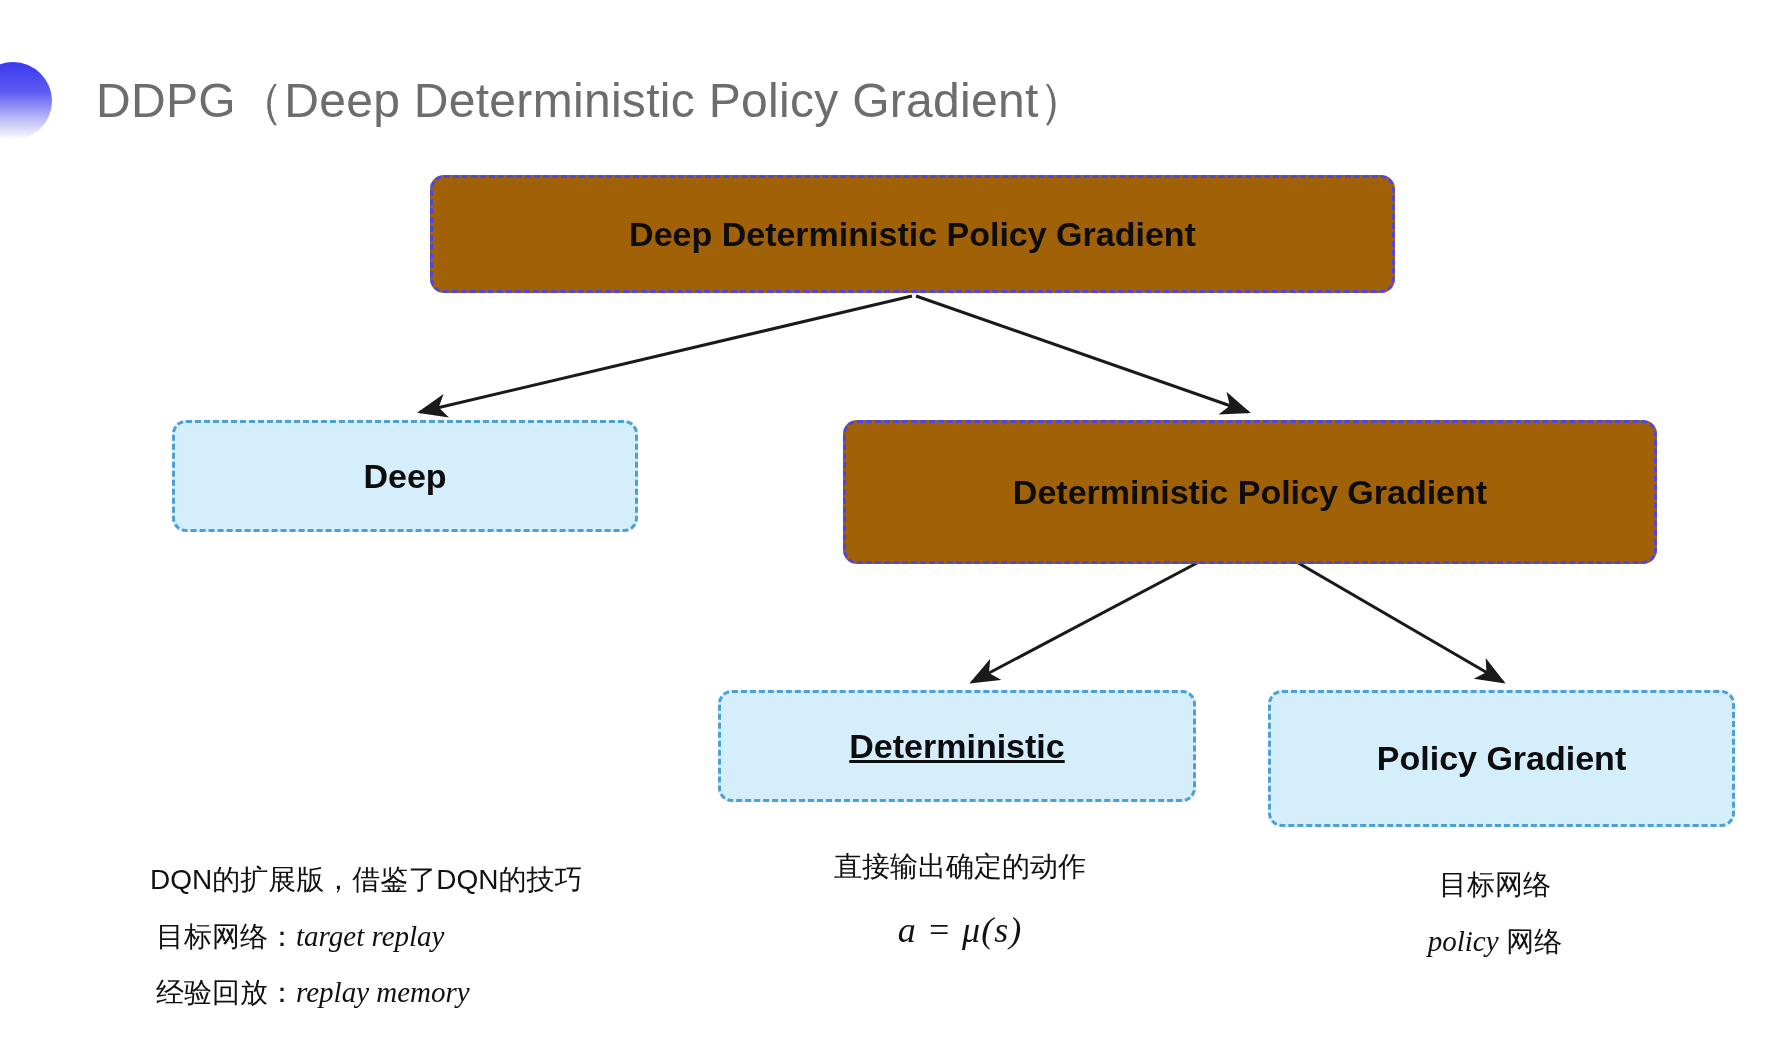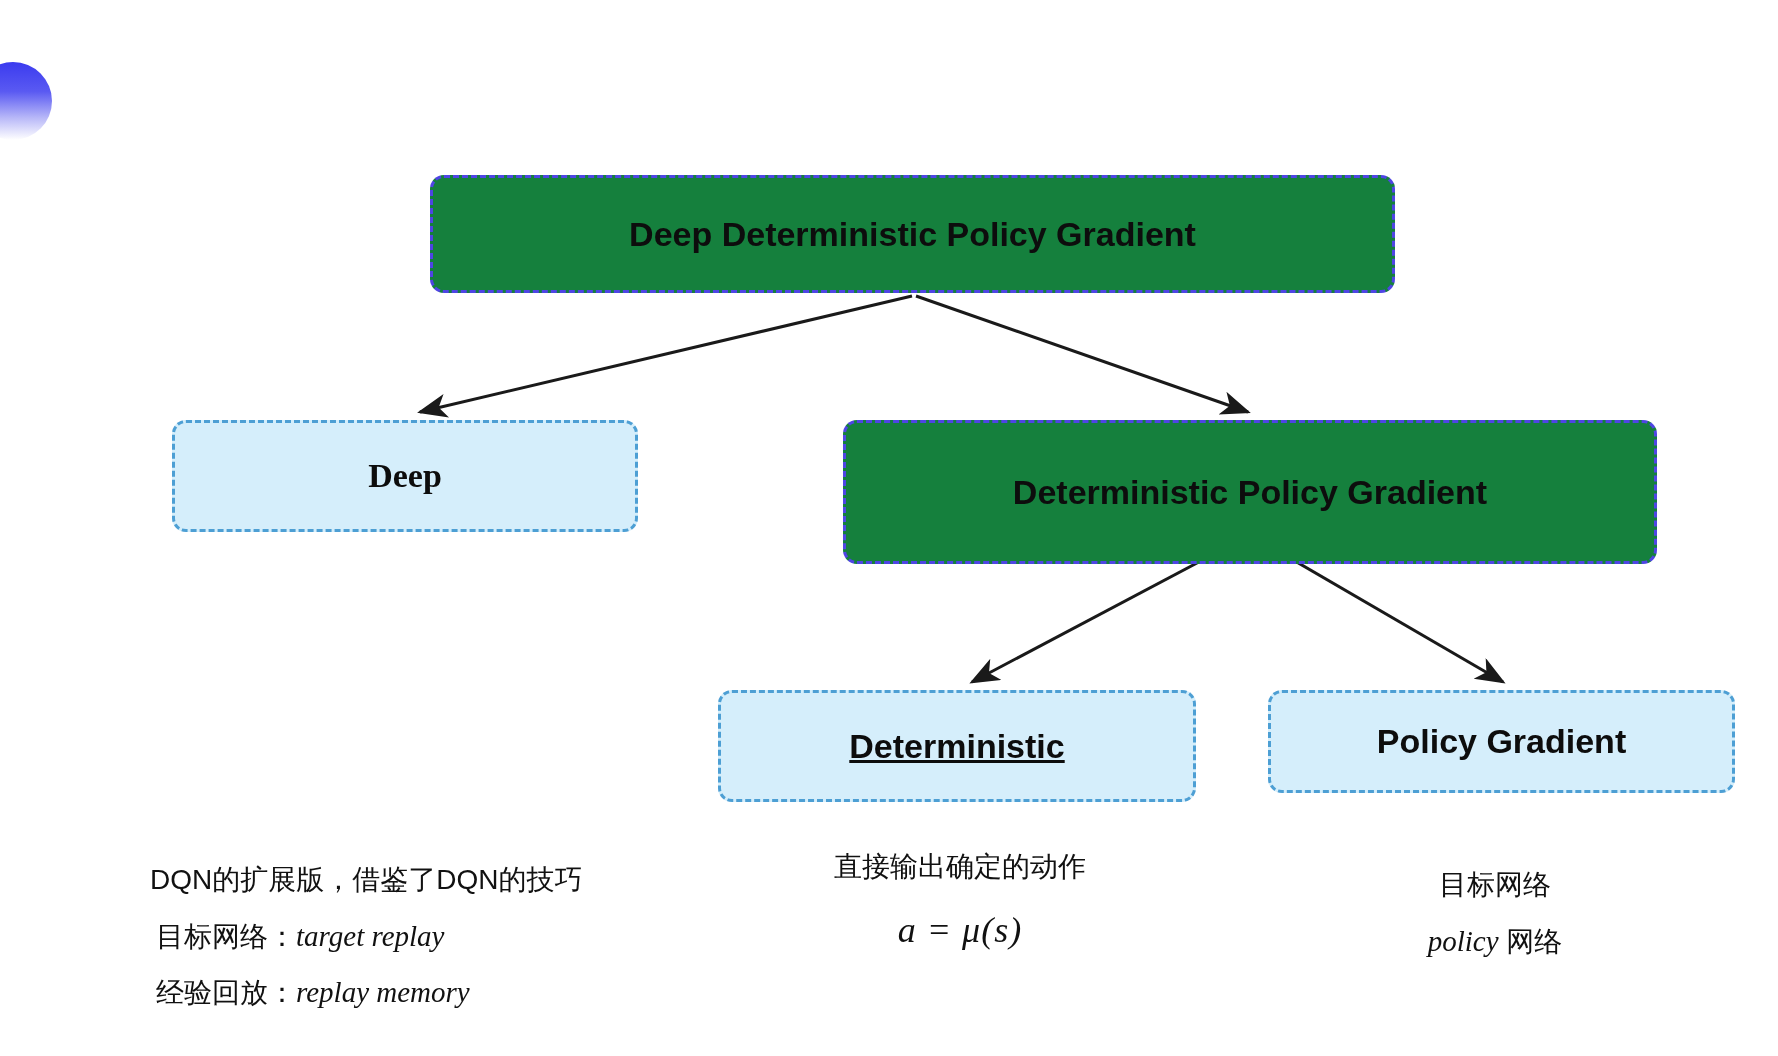--- a/index.html
+++ b/index.html
@@ -45,34 +45,34 @@
     display: flex;
     align-items: center;
     justify-content: center;
     border-radius: 14px;
     color: #0d0d0d;
     font-size: 34px;
     font-weight: 600;
     white-space: nowrap;
   }
   .node.purple {
-    background: #15803d;
+    background: #a16207;
     border: 3px dashed #4f45e4;
   }
   .node.blue {
     background: #d5eefb;
     border: 3px dashed #4d9fd4;
   }
   .node-label { pointer-events: none; }
 
   #node-root   { left: 430px; top: 175px;  width: 965px; height: 118px; }
-  #node-deep   { left: 172px; top: 420px;  width: 466px; height: 112px; font-family: Liberation Serif, serif; }
+  #node-deep   { left: 172px; top: 420px;  width: 466px; height: 112px; }
   #node-dpg    { left: 843px; top: 420px;  width: 814px; height: 144px; }
   #node-det    { left: 718px; top: 690px;  width: 478px; height: 112px; text-decoration: underline; }
-  #node-pg     { left: 1268px; top: 690px; width: 467px; height: 103px; }
+  #node-pg     { left: 1268px; top: 690px; width: 467px; height: 137px; }
 
   
   #arrows {
     position: absolute;
     left: 0; top: 0;
     width: 1778px;
     height: 1056px;
     pointer-events: none;
   }
 
@@ -106,20 +106,21 @@
   #annot-right { left: 1330px; top: 858px; text-align: center; width: 330px; }
   #annot-right .row { display: block; }
   #annot-right .mathit { font-size: 29px; }
 </style>
 </head>
 <body>
 
 <div id="slide">
 
   <div id="title-bullet"></div>
+  <div id="page-title">DDPG（Deep Deterministic Policy Gradient）</div>
 
   <svg id="arrows" viewBox="0 0 1778 1056" width="1778" height="1056" xmlns="http://www.w3.org/2000/svg">
     <defs>
       <marker id="arrowhead" markerWidth="11" markerHeight="11" refX="9" refY="4" orient="auto" markerUnits="strokeWidth">
         <path d="M0,0 L10,4 L0,8 L2.6,4 Z" fill="#1a1a1a"></path>
       </marker>
     </defs>
 
     <line x1="912" y1="296" x2="420" y2="412" stroke="#1a1a1a" stroke-width="3" marker-end="url(#arrowhead)"></line>
 

